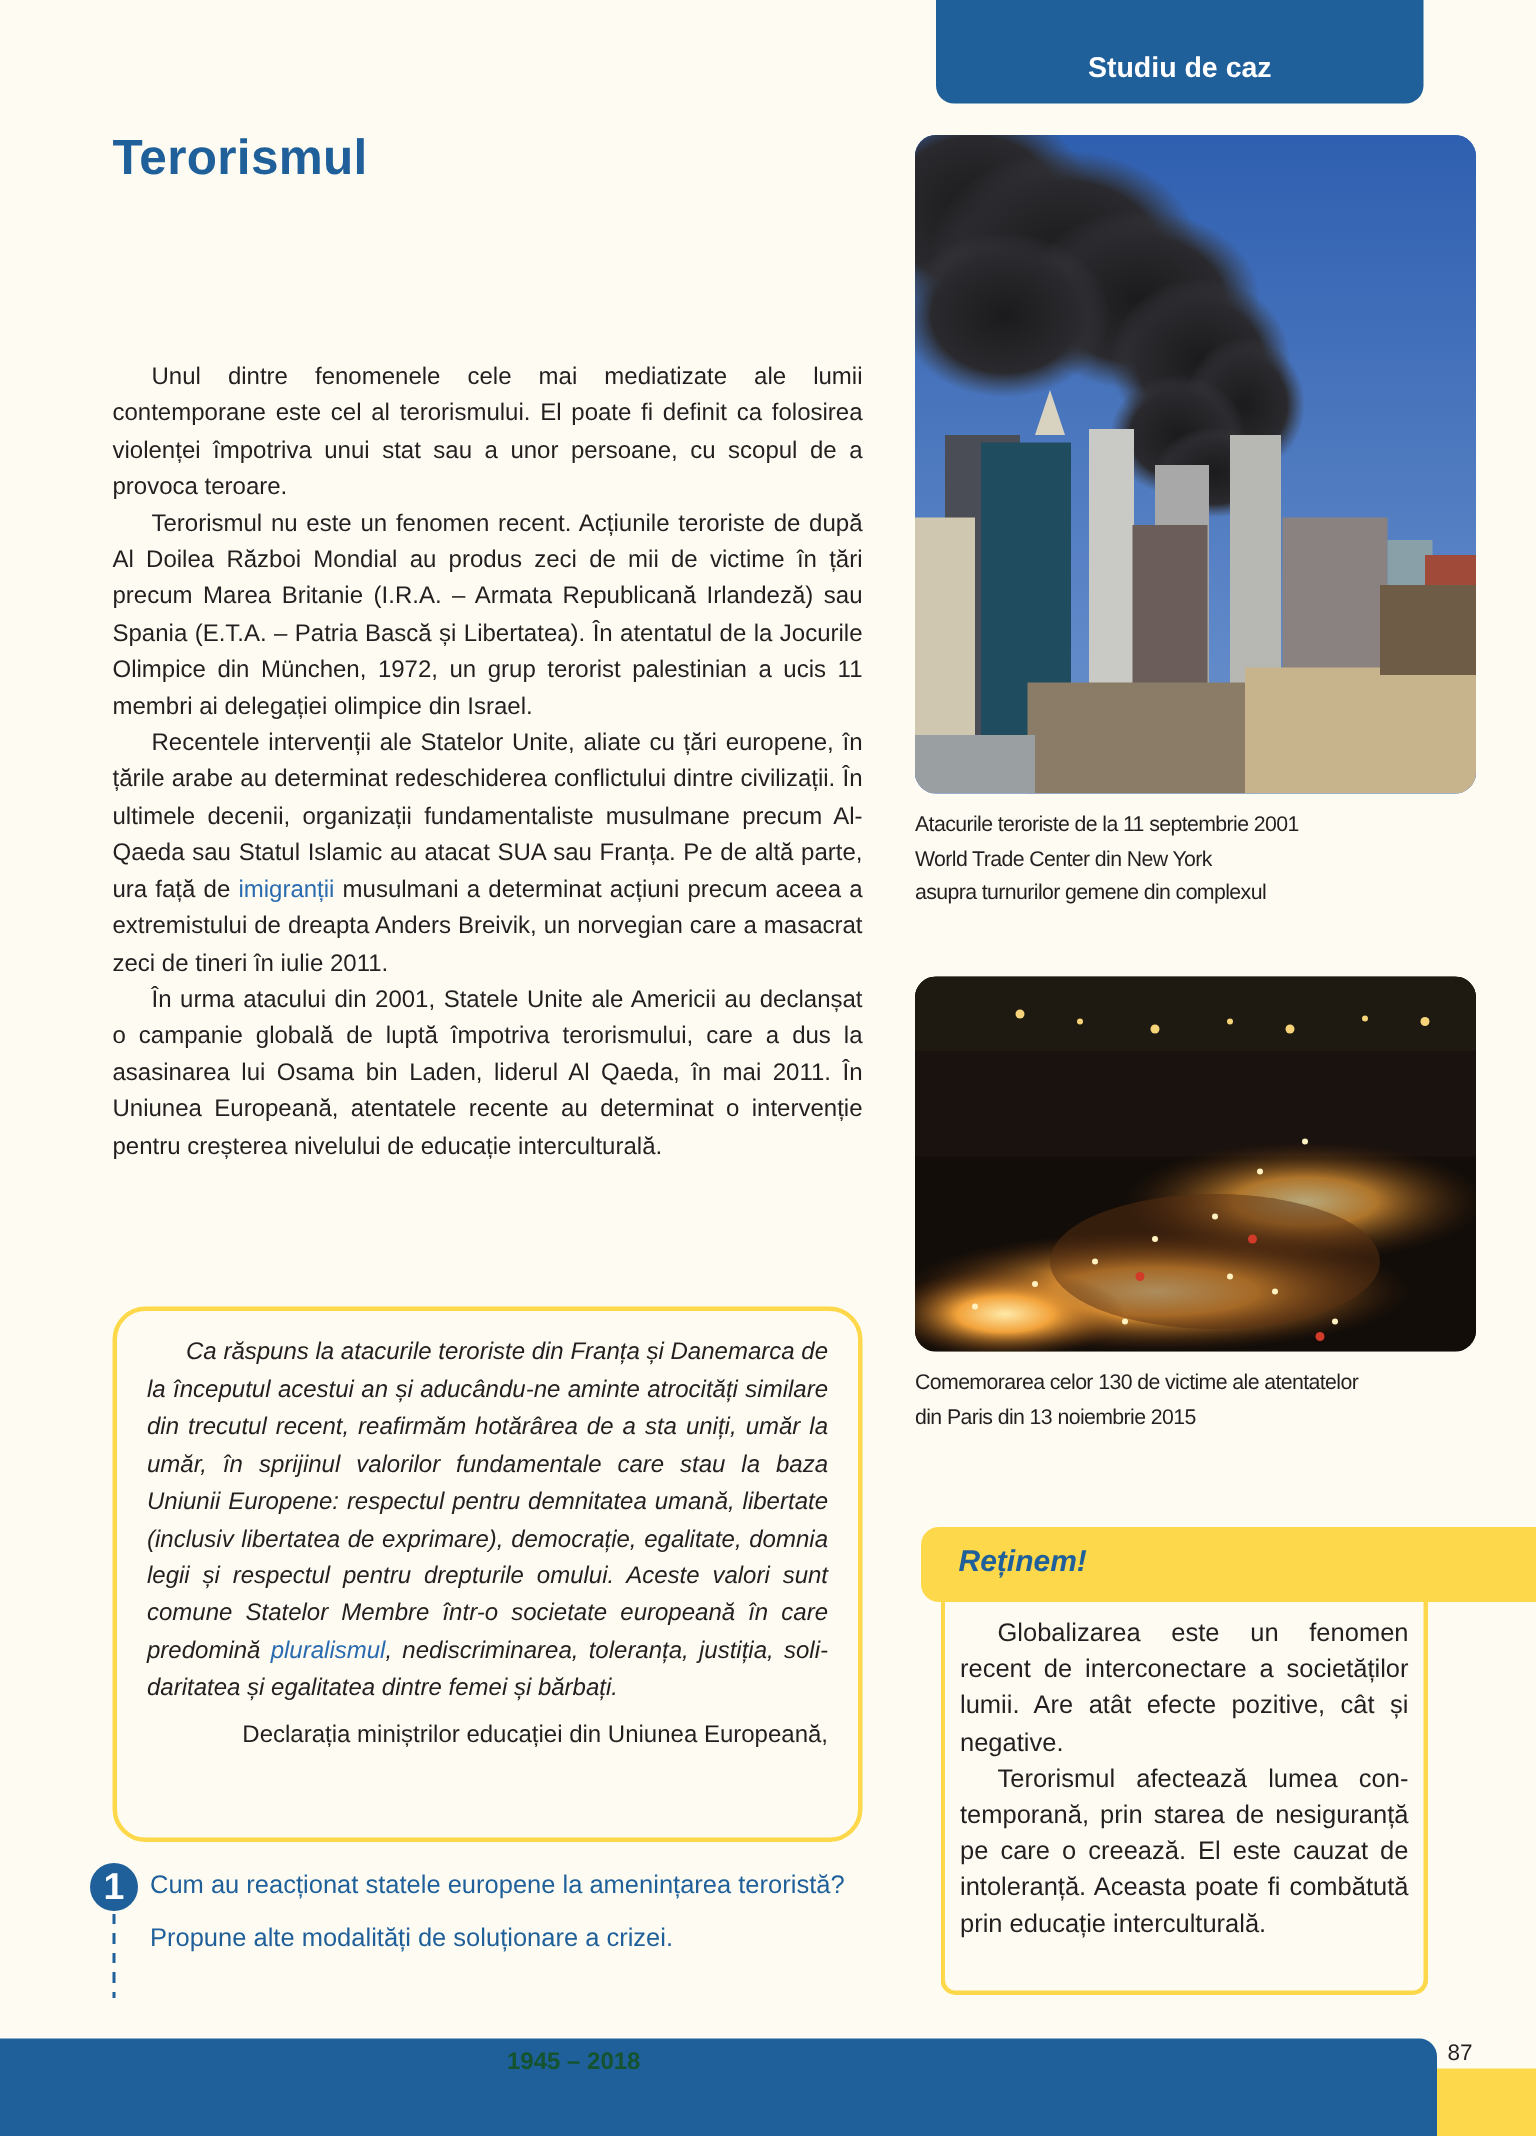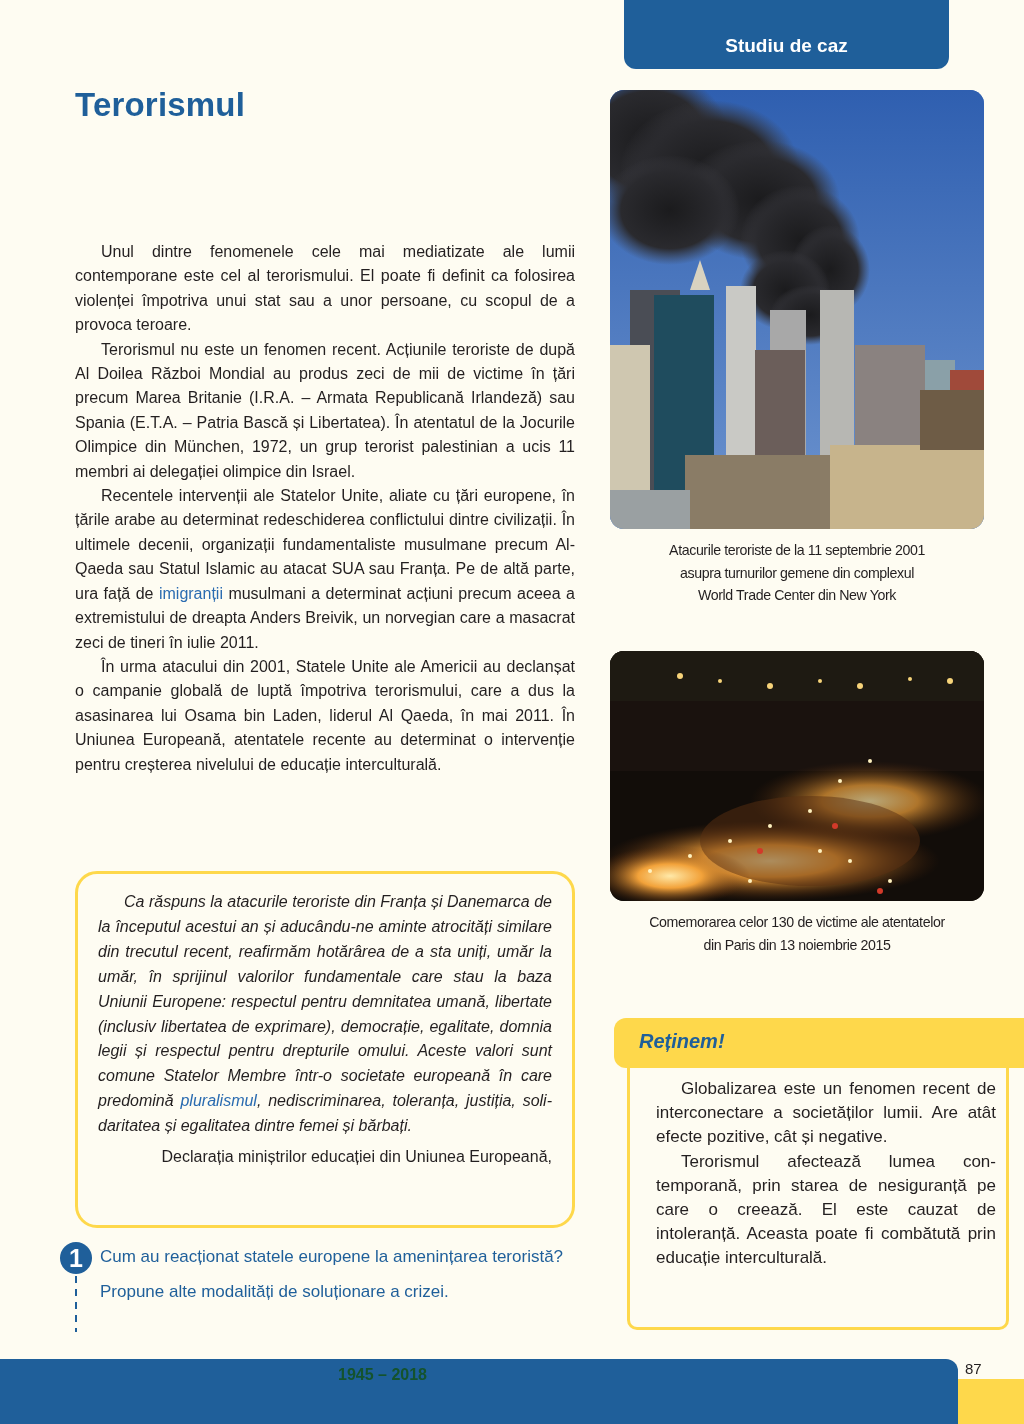--- a/index.html
+++ b/index.html
@@ -54,38 +54,38 @@
   }
   .q-text p + p { margin-top: 10px; }
 
   .photo {
     position: absolute; border-radius: 14px; overflow: hidden;
   }
   .photo-wtc { left: 610px; top: 90px; width: 374px; height: 439px; background: #3a6ab8; }
   .photo-paris { left: 610px; top: 651px; width: 374px; height: 250px; background: #1a120c; }
 
   .caption {
-    position: absolute; width: 374px; left: 610px; text-align: center;
+    position: absolute; width: 374px; left: 610px; 
     font-size: 14.2px; line-height: 22.5px; color: #231f20;
     font-family: "Liberation Sans Narrow", "Liberation Sans", sans-serif;
     letter-spacing: -0.4px;
   }
   .caption-wtc { top: 539px; }
   .caption-paris { top: 911px; }
 
   .retinem-header {
     position: absolute; left: 614px; top: 1018px; width: 410px; height: 50px;
     background: #fed84b; border-radius: 12px 0 0 12px;
     padding: 12px 0 0 25px;
     font-size: 20px; font-weight: bold; font-style: italic; color: #1f5f9a;
   }
   .retinem-box {
-    position: absolute; left: 627px; top: 1068px; width: 382px; height: 262px;
+    position: absolute; left: 627px; top: 1068px; width: 325px; height: 262px;
     border: 3px solid #fed84b; border-top: none; border-radius: 0 0 10px 10px;
-    background: #fefcf2; padding: 9px 10px 0 26px;
+    background: #fefcf2; padding: 9px 10px 0 10px;
   }
   .retinem-box p {
     font-size: 17px; line-height: 24.2px; text-align: justify; text-indent: 25px; color: #231f20;
   }
 
   .footer-bar {
     position: absolute; left: 0; top: 1359px; width: 958px; height: 65px;
     background: #1f5f9a; border-radius: 0 12px 0 0;
   }
   .footer-years {
@@ -171,22 +171,22 @@
     <rect x="340" y="280" width="34" height="40" fill="#a04a3a"></rect>
 
     <rect x="75" y="365" width="150" height="74" fill="#8a7c66"></rect>
     <rect x="220" y="355" width="154" height="84" fill="#c7b48c"></rect>
     <rect x="310" y="300" width="64" height="60" fill="#6e5c46"></rect>
     <rect x="0" y="400" width="80" height="39" fill="#9aa0a2"></rect>
   </svg>
 </div>
 <div class="caption caption-wtc">
   <div>Atacurile teroriste de la 11 septembrie 2001</div>
+  <div>World Trade Center din New York</div>
   <div>asupra turnurilor gemene din complexul</div>
-  <div>World Trade Center din New York</div>
 </div>
 
 <div class="photo photo-paris">
   <svg width="374" height="250" viewBox="0 0 374 250">
     <defs>
       <radialGradient id="glow" cx="0.5" cy="0.5" r="0.5">
         <stop offset="0" stop-color="#ffe9a8"></stop>
         <stop offset="0.4" stop-color="#f2a23a"></stop>
         <stop offset="1" stop-color="#5a2a0c" stop-opacity="0"></stop>
       </radialGradient>

